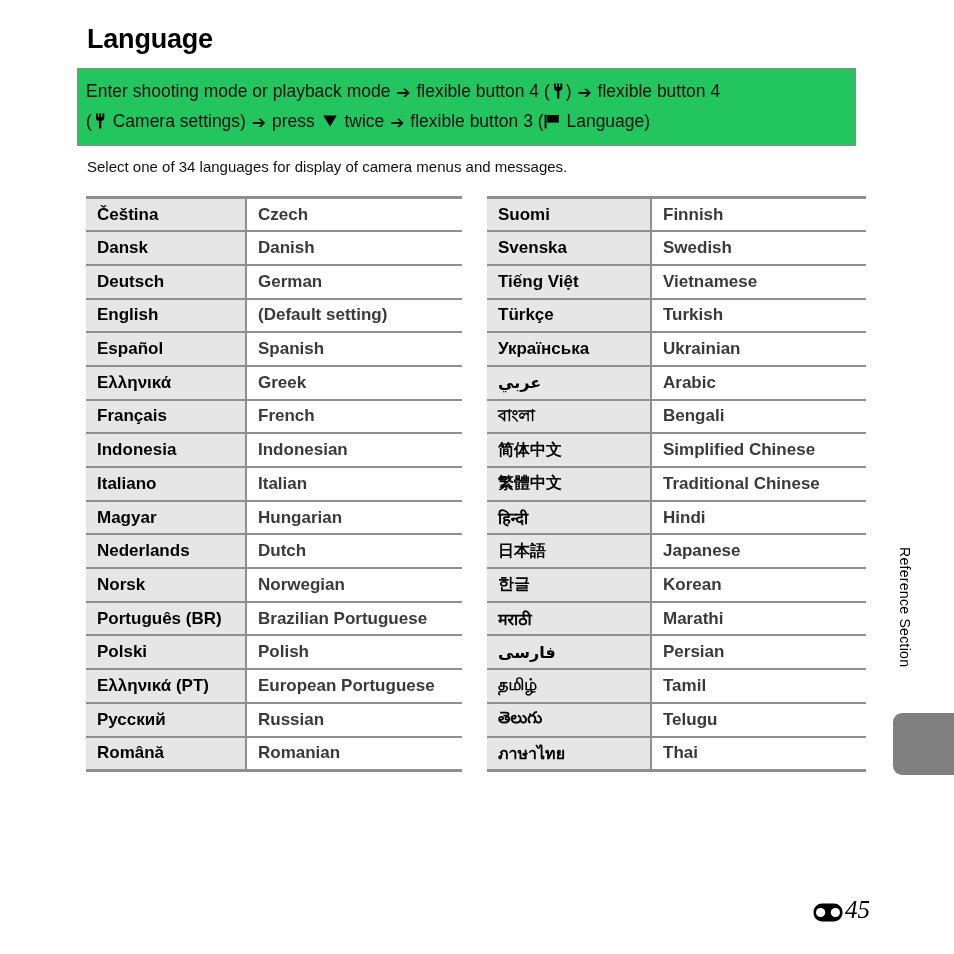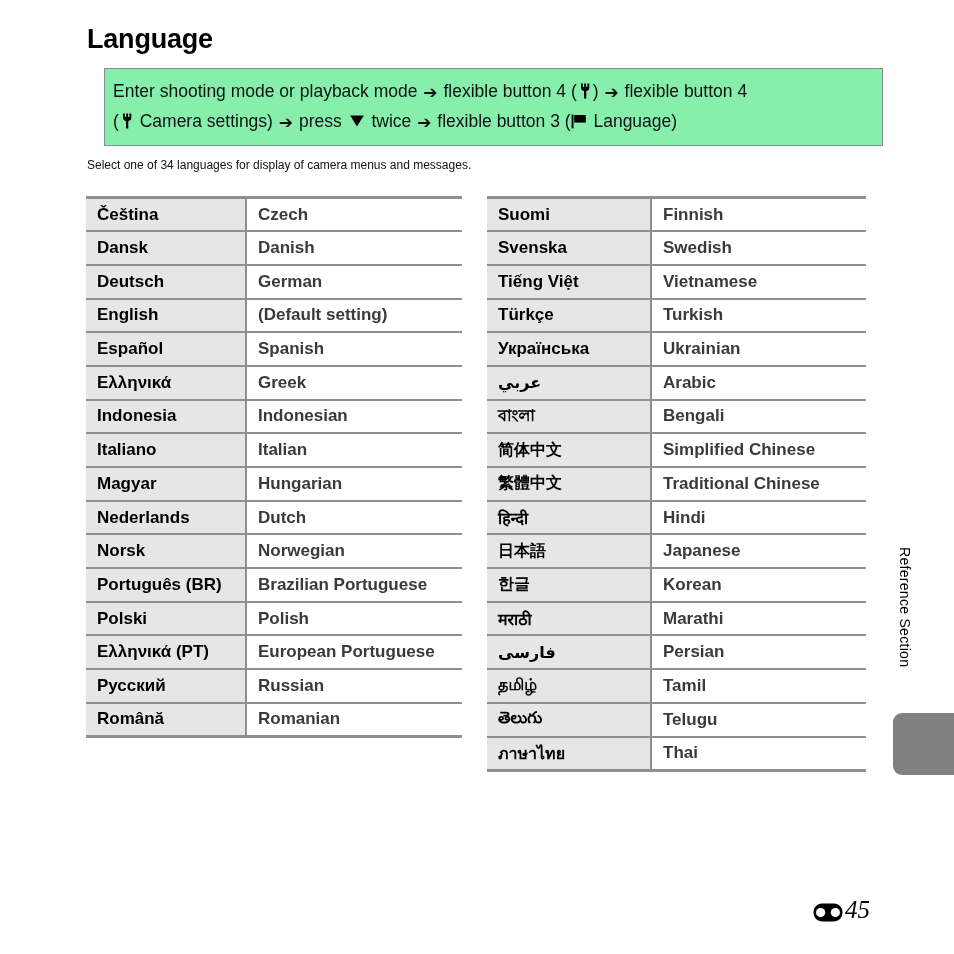--- a/index.html
+++ b/index.html
@@ -29,27 +29,27 @@
     font-size: 27px;
     font-weight: bold;
     letter-spacing: -0.2px;
     color: #000;
     text-align: center;
   }
 
   
   .instruction-box {
     position: absolute;
-    left: 104px;
+    left: 77px;
     top: 68px;
     width: 779px;
     height: 78px;
     border: 1.5px solid #8a8a8a;
     box-sizing: border-box;
-    background: #86efac;
+    background: #22c55e;
   }
   .instruction-text {
     position: absolute;
     left: 8px;
     top: 8px;
     right: 8px;
     font-size: 17.5px;
     line-height: 28px;
     color: #111;
     white-space: normal;
@@ -84,21 +84,21 @@
     height: 15px;
     vertical-align: -2px;
     margin: 0 2px 0 0;
   }
 
   
   .intro-line {
     position: absolute;
     left: 87px;
     top: 158px;
-    font-size: 12px;
+    font-size: 15px;
     color: #111;
   }
 
   
   .lang-table {
     position: absolute;
     top: 196px;
     border-collapse: collapse;
     border-spacing: 0;
     table-layout: fixed;
@@ -260,20 +260,28 @@
         <tr>
           <td class="col-native">
             <span class="native-txt">Ελληνικά</span>
           </td>
           <td class="col-english">
             <span class="english-txt">Greek</span>
           </td>
         </tr>
         <tr>
           <td class="col-native">
+            <span class="native-txt">Français</span>
+          </td>
+          <td class="col-english">
+            <span class="english-txt">French</span>
+          </td>
+        </tr>
+        <tr>
+          <td class="col-native">
             <span class="native-txt">Indonesia</span>
           </td>
           <td class="col-english">
             <span class="english-txt">Indonesian</span>
           </td>
         </tr>
         <tr>
           <td class="col-native">
             <span class="native-txt">Italiano</span>
           </td>

